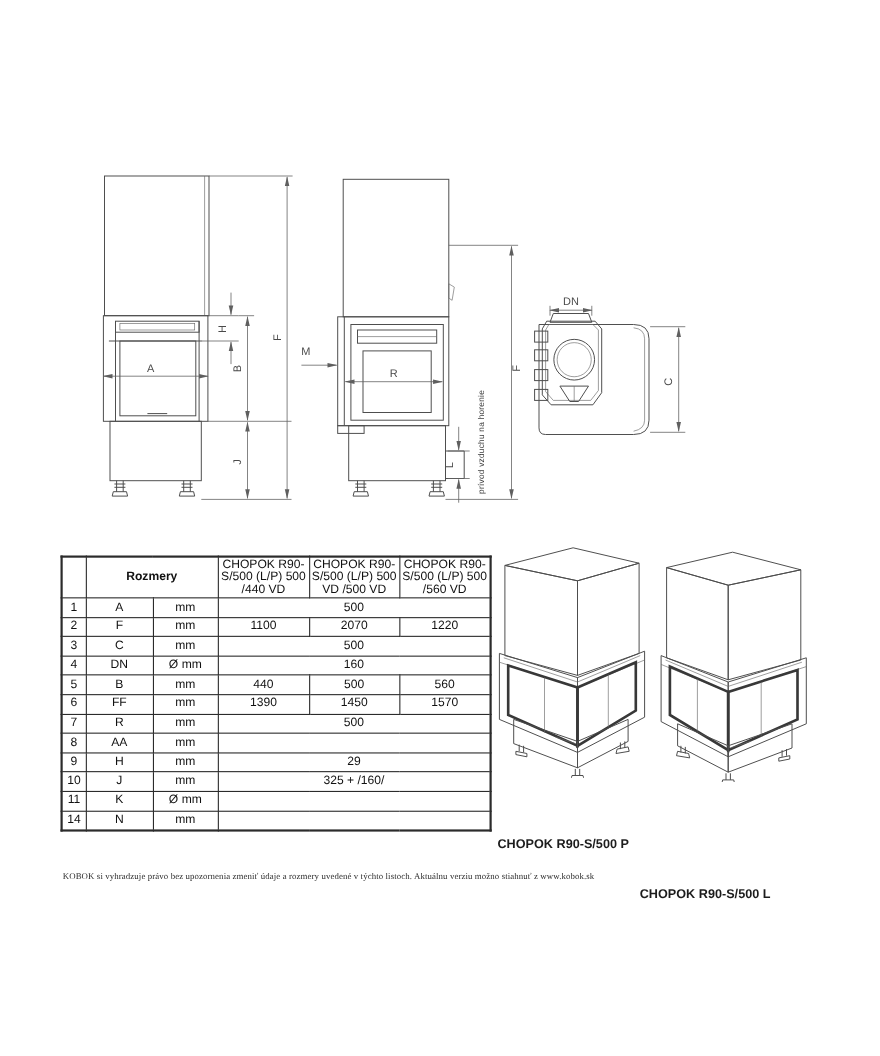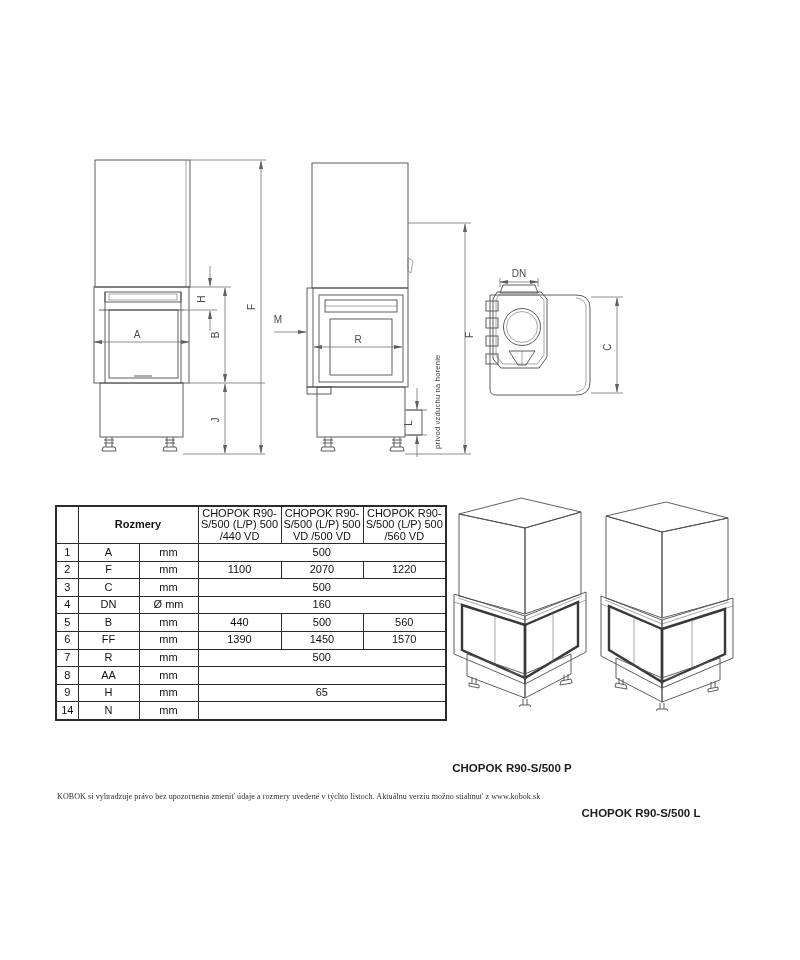--- a/index.html
+++ b/index.html
@@ -280,21 +280,33 @@
   <tr>
     <td>8</td>
         <td>AA</td>
         <td>mm</td>
     <td colspan="3"></td>
   </tr>
   <tr>
     <td>9</td>
         <td>H</td>
         <td>mm</td>
-    <td colspan="3">65</td>
+    <td colspan="3">29</td>
+  </tr>
+  <tr>
+    <td>10</td>
+        <td>J</td>
+        <td>mm</td>
+    <td colspan="3">325 + /160/</td>
+  </tr>
+  <tr>
+    <td>11</td>
+        <td>K</td>
+        <td>Ø mm</td>
+    <td colspan="3"></td>
   </tr>
   <tr>
     <td>14</td>
         <td>N</td>
         <td>mm</td>
     <td colspan="3"></td>
   </tr>
 </tbody>
   </table>
 

